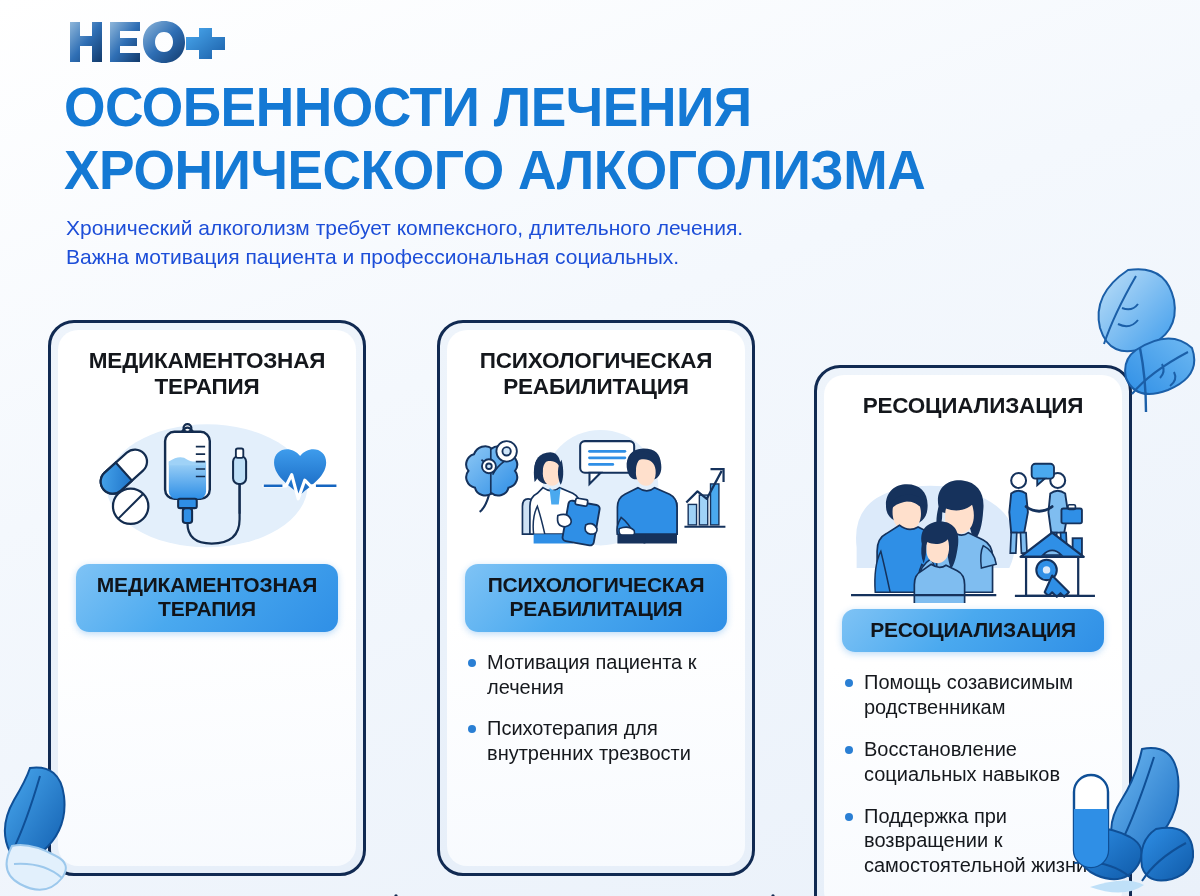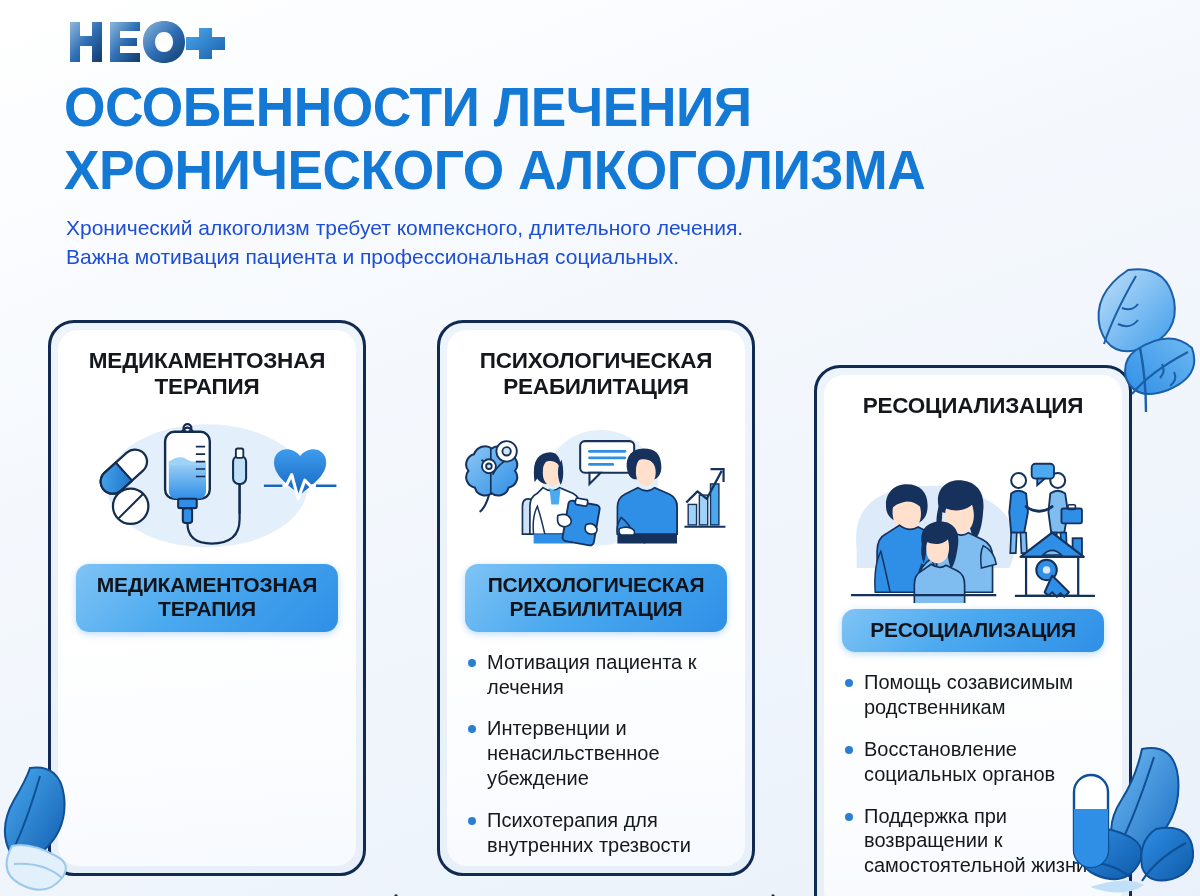--- a/index.html
+++ b/index.html
@@ -263,21 +263,20 @@
             <polyline points="242,96 254,84 264,92 280,62" fill="none" stroke="#15325c" stroke-width="2.4" stroke-linejoin="round"></polyline>
             <path d="M268 60 h14 v14" fill="none" stroke="#15325c" stroke-width="2.4"></path>
           </g>
         </svg>
       </div>
 
       <div class="pill">ПСИХОЛОГИЧЕСКАЯ РЕАБИЛИТАЦИЯ</div>
 
       <ul class="bullets">
         <li>Мотивация пациента к лечения</li>
-        <li>Интервенции и ненасильственное убеждение</li>
         <li>Психотерапия для внутренних трезвости</li>
       </ul>
     </div>
   </div>
 
   <div class="card card-3">
     <div class="card-inner">
       <div class="card-head">РЕСОЦИАЛИЗАЦИЯ</div>
 
       <div class="illus">
@@ -328,21 +327,21 @@
             <path d="M230 126 l18 18 l-5 5 l-4 -4 l-4 4 l-5 -5 l-4 4 l-4 -4 Z" fill="#2f8fe6" stroke="#15325c" stroke-width="2.2" stroke-linejoin="round"></path>
             <line x1="190" y1="148" x2="276" y2="148" stroke="#15325c" stroke-width="2.4"></line>
           </g>
         </svg>
       </div>
 
       <div class="pill">РЕСОЦИАЛИЗАЦИЯ</div>
 
       <ul class="bullets">
         <li>Помощь созависимым родственникам</li>
-        <li>Восстановление социальных органов</li>
+        <li>Восстановление социальных навыков</li>
         <li>Поддержка при возвращении к самостоятельной жизни</li>
       </ul>
     </div>
   </div>
 
   <div class="arrow arrow-1">
     <svg viewBox="0 0 46 46" xmlns="http://www.w3.org/2000/svg">
       <path d="M2 6 q0 18 18 18 h18" fill="none" stroke="#112a52" stroke-width="3.4" stroke-linecap="round"></path>
       <path d="M30 15 l9 9 l-9 9" fill="none" stroke="#112a52" stroke-width="3.4" stroke-linecap="round" stroke-linejoin="round"></path>
     </svg>

